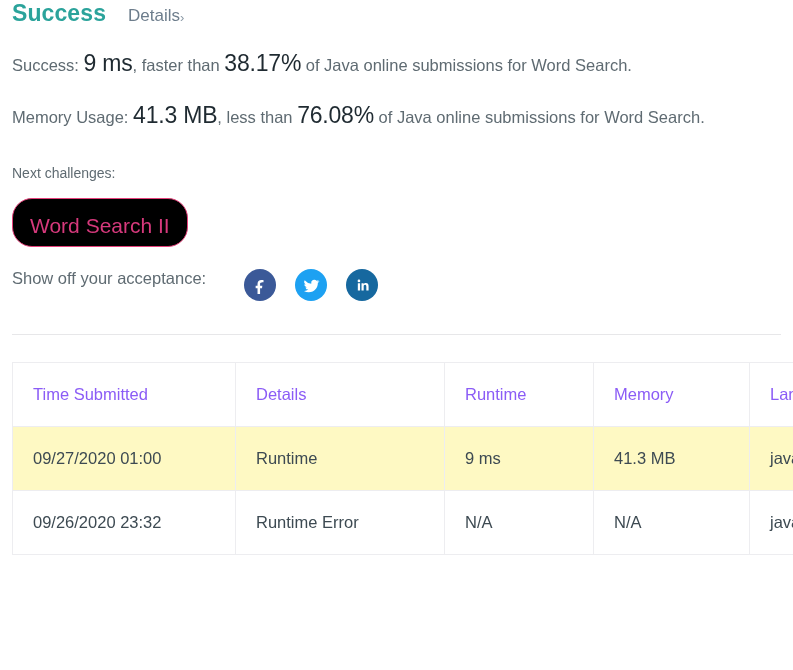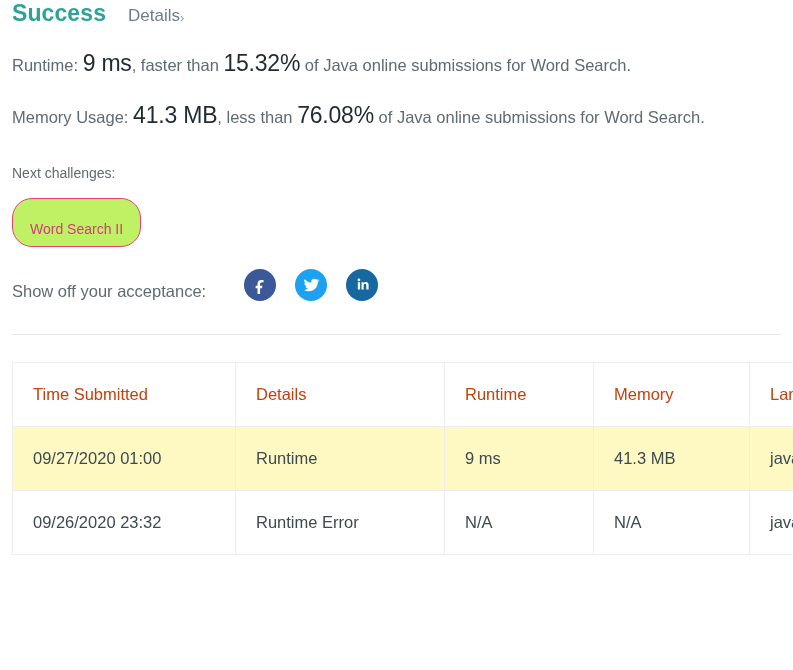--- a/index.html
+++ b/index.html
@@ -69,33 +69,33 @@
     font-size: 14px;
     color: #5f6b72;
     margin-top: 30px;
   }
   .pill-row {
     margin-top: 17px;
   }
   .pill {
     display: inline-block;
     border: 1px solid #e5407a;
-    background: #bef264;
+    background: #000000;
     color: #d6397c;
     border-radius: 20px;
-    padding: 22px 17px 8px;
-    font-size: 14px;
+    padding: 14px 17px 8px;
+    font-size: 21px;
     cursor: pointer;
     line-height: 1.2;
   }
 
   
   .share-row {
     display: flex;
-    align-items: flex-end;
+    align-items: flex-start;
     margin-top: 22px;
   }
   .share-label {
     font-size: 16.5px;
     color: #5f6b72;
   }
   .share-icons {
     display: flex;
     align-items: center;
     gap: 19px;
@@ -136,21 +136,21 @@
     text-align: left;
     font-weight: 400;
     padding: 0 0 0 20px;
     height: 63px;
     font-size: 16.5px;
     color: #3d4a52;
     overflow: hidden;
     white-space: nowrap;
   }
   .subs-table th {
-    color: #c2410c;
+    color: #8b5cf6;
   }
   .col-time { width: 202px; }
   .col-status { width: 188px; }
   .col-runtime { width: 128px; }
   .col-memory { width: 135px; }
   .col-lang { width: 102px; }
 
   .row-alt td { background: #fef9c3; }
   .st-accepted { color: #00ad9b; }
   .st-error { color: #c0392b; }
@@ -162,23 +162,23 @@
 
   <div class="status-row">
     <span class="status-title">Success</span>
     <span class="details-link">
       <span>Details</span>
       <span class="chev">›</span>
     </span>
   </div>
 
   <div class="stat-line">
-    <span>Runtime:</span>
+    <span>Success:</span>
     <span class="big">9 ms</span><span>, faster than</span>
-    <span class="big">15.32%</span>
+    <span class="big">38.17%</span>
     <span>of Java online submissions for Word Search.</span>
   </div>
 
   <div class="stat-line second">
     <span>Memory Usage:</span>
     <span class="big">41.3 MB</span><span>, less than</span>
     <span class="big">76.08%</span>
     <span>of Java online submissions for Word Search.</span>
   </div>
 

